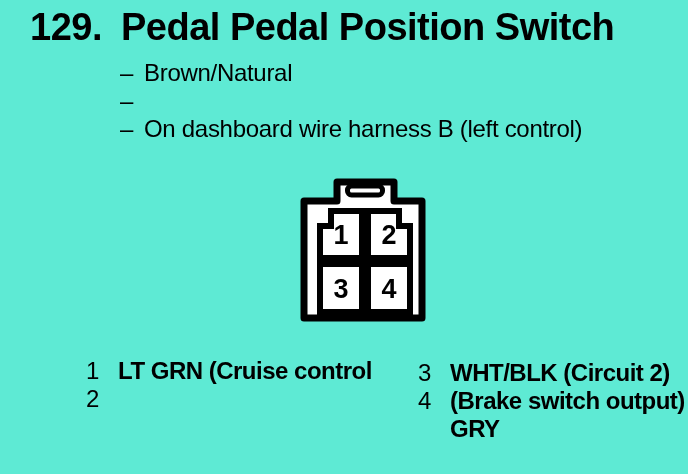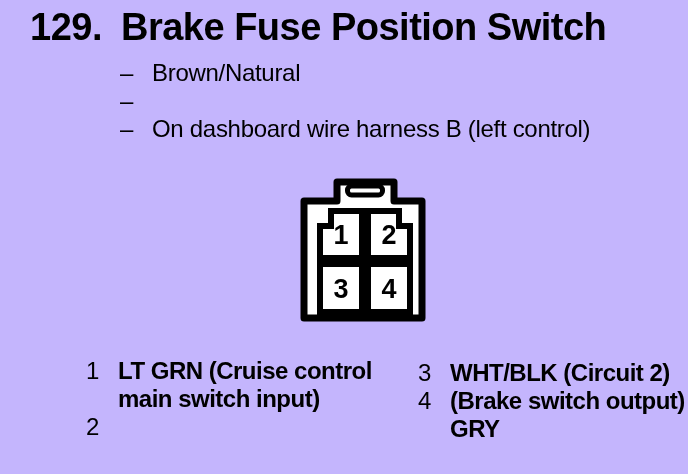--- a/index.html
+++ b/index.html
@@ -1,38 +1,38 @@
 <!DOCTYPE html>
 <html><head>
 <meta charset="utf-8">
 <style>
   html,body{margin:0;padding:0;background:#e8e8e8;}
   .page{
     position:relative;
     width:688px;height:474px;
-    background:#c4b5fd;
+    background:#5eead4;
     color:#000;
     font-family:"Liberation Sans","DejaVu Sans",sans-serif;
     overflow:hidden;
   }
   
   .heading{
     position:absolute;left:30px;top:5px;
     display:flex;align-items:baseline;gap:19px;
     font-size:38px;font-weight:700;line-height:44px;
     letter-spacing:-0.5px;white-space:nowrap;
   }
   
   .notes{
     position:absolute;left:120px;top:59px;
     font-size:24px;line-height:28px;letter-spacing:-0.3px;
   }
   .note{display:flex;}
   .note .bullet{width:24px;flex:0 0 24px;}
-  .note .note-text{white-space:nowrap;margin-left:8px;}
+  .note .note-text{white-space:nowrap;}
   
   .connector{position:absolute;left:288px;top:168px;}
   .connector text{
     font-family:"Liberation Sans","DejaVu Sans",sans-serif;
     font-weight:700;font-size:27px;fill:#000;
   }
   
   .pin-col{
     position:absolute;
     font-size:24px;line-height:28px;letter-spacing:-0.5px;
@@ -43,21 +43,21 @@
   .pin-num{width:32px;flex:0 0 32px;}
   .pin-lines div{white-space:nowrap;font-weight:bold;}
 </style>
 </head>
 <body>
 
 <div class="page">
 
   <div class="heading">
     <span>129.</span>
-    <span>Brake Fuse Position Switch</span>
+    <span>Pedal Pedal Position Switch</span>
   </div>
 
   <div class="notes">
     <div class="note">
       <span class="bullet">–</span>
       <span class="note-text">Brown/Natural</span>
     </div>
     <div class="note">
       <span class="bullet">–</span>
     </div>
@@ -85,21 +85,20 @@
     <text x="389" y="244" text-anchor="middle">2</text>
     <text x="341" y="298" text-anchor="middle">3</text>
     <text x="389" y="298" text-anchor="middle">4</text>
   </svg>
 
   <div class="pin-col pin-col-left">
     <div class="pin-item">
       <div class="pin-num">1</div>
       <div class="pin-lines">
         <div>LT GRN (Cruise control</div>
-        <div>main switch input)</div>
       </div>
     </div>
     <div class="pin-item">
       <div class="pin-num">2</div>
     </div>
   </div>
 
   <div class="pin-col pin-col-right">
     <div class="pin-item">
       <div class="pin-num">3</div>

